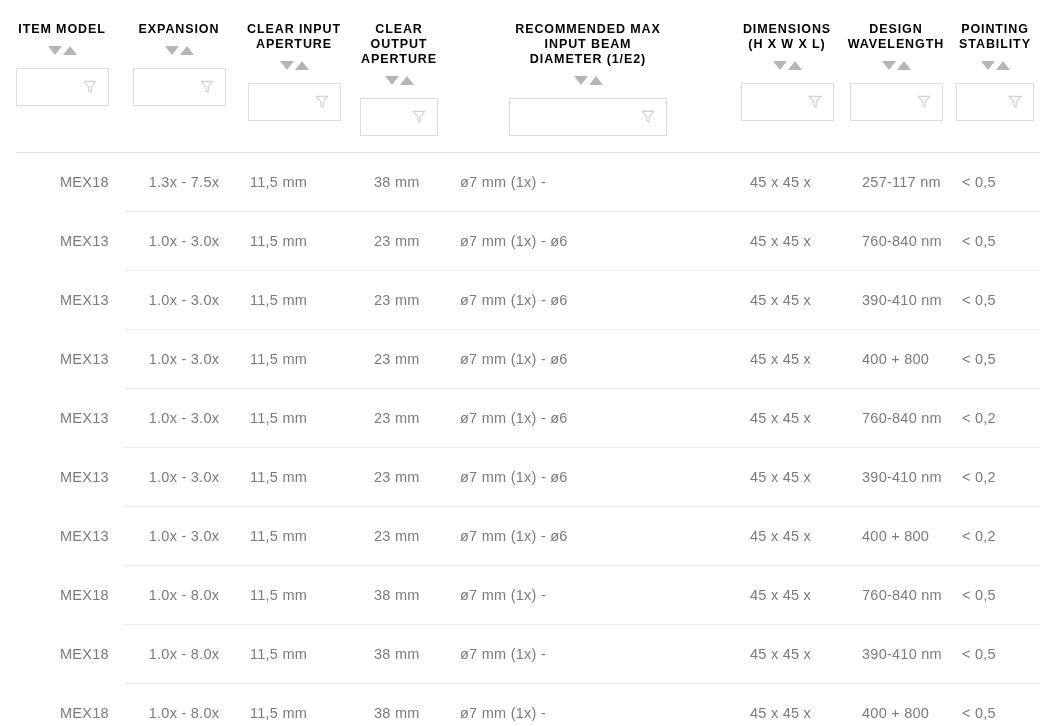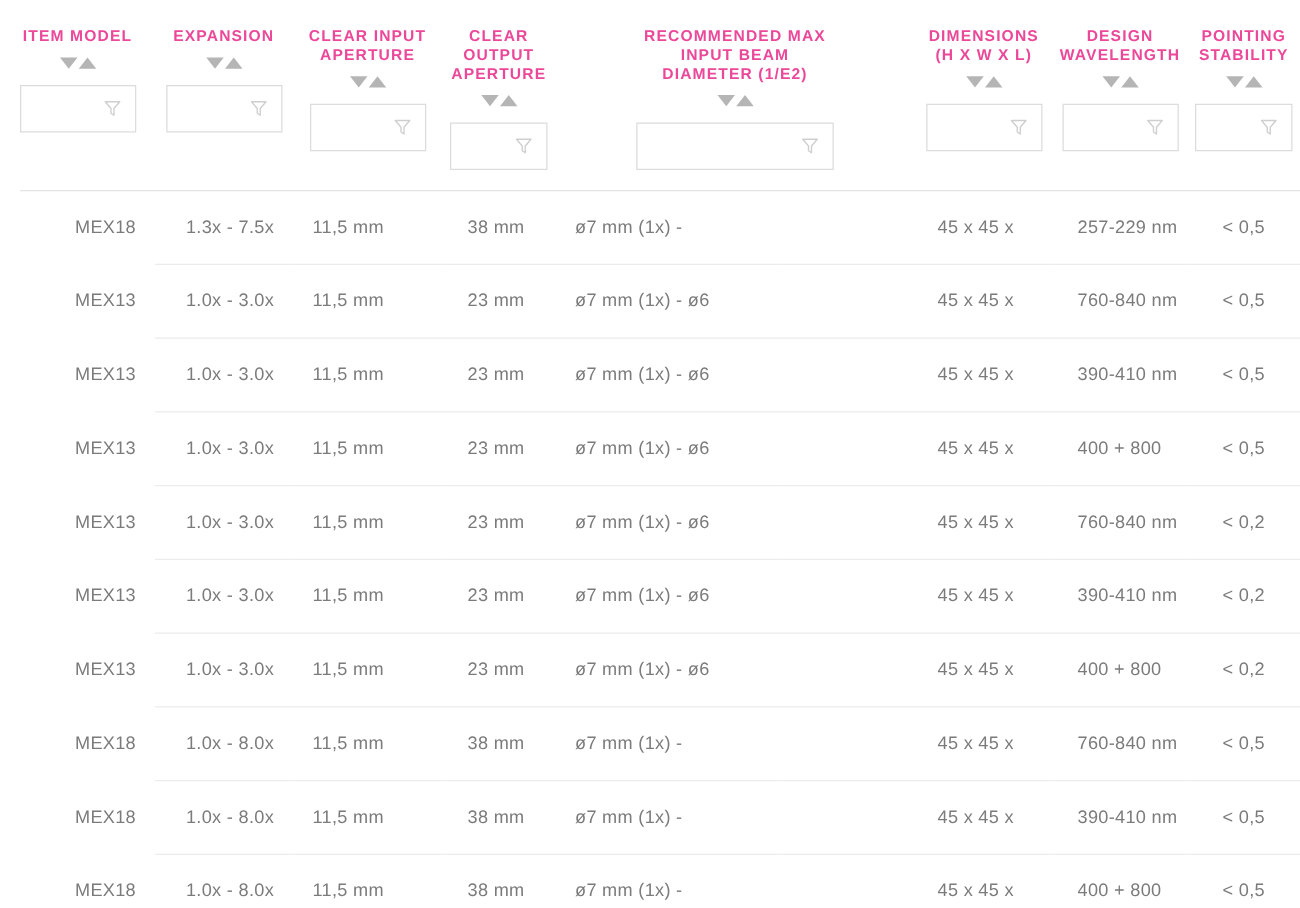--- a/index.html
+++ b/index.html
@@ -39,21 +39,21 @@
   .th-inner {
     padding: 22px 6px 0 6px;
     display: flex;
     flex-direction: column;
     align-items: center;
   }
 
   .col-title {
     font-size: 12.5px;
     font-weight: bold;
-    color: #ec4899;
+    color: #000000;
     text-transform: uppercase;
     letter-spacing: 0.9px;
     line-height: 15px;
     text-align: center;
     white-space: pre-line;
   }
 
   .sort-arrows {
     margin-top: 7px;
     height: 12px;
@@ -153,21 +153,21 @@
   .cell-txt { display: block; }
 
   
   td.c0 .cell-txt { padding-left: 18px; }
   td.c1 .cell-txt { padding-left: 10px; text-align: center; }
   td.c2 .cell-txt { padding-left: 10px; }
   td.c3 .cell-txt { padding-left: 14px; }
   td.c4 .cell-txt { padding-left: 10px; }
   td.c5 .cell-txt { padding-left: 12px; }
   td.c6 .cell-txt { padding-left: 14px; }
-  td.c7 .cell-txt { padding-left: 6px; margin-left: 16px; }
+  td.c7 .cell-txt { padding-left: 6px; }
 </style>
 </head>
 <body>
 
 <div class="table-wrap">
   <table class="spec-table">
     <colgroup>
       <col style="width:124px">
       <col style="width:110px">
       <col style="width:120px">
@@ -350,21 +350,21 @@
           <td class="c3" colspan="1">
             <span class="cell-txt">38 mm</span>
           </td>
           <td class="c4" colspan="2">
             <span class="cell-txt">ø7 mm (1x) -</span>
           </td>
           <td class="c5" colspan="1">
             <span class="cell-txt">45 x 45 x</span>
           </td>
           <td class="c6" colspan="1">
-            <span class="cell-txt">257-229 nm</span>
+            <span class="cell-txt">257-117 nm</span>
           </td>
           <td class="c7" colspan="1">
             <span class="cell-txt">&lt; 0,5</span>
           </td>
         </tr>
         <tr class="data-row">
           <td class="c0" colspan="1">
             <span class="cell-txt">MEX13</span>
           </td>
           <td class="c1" colspan="1">

